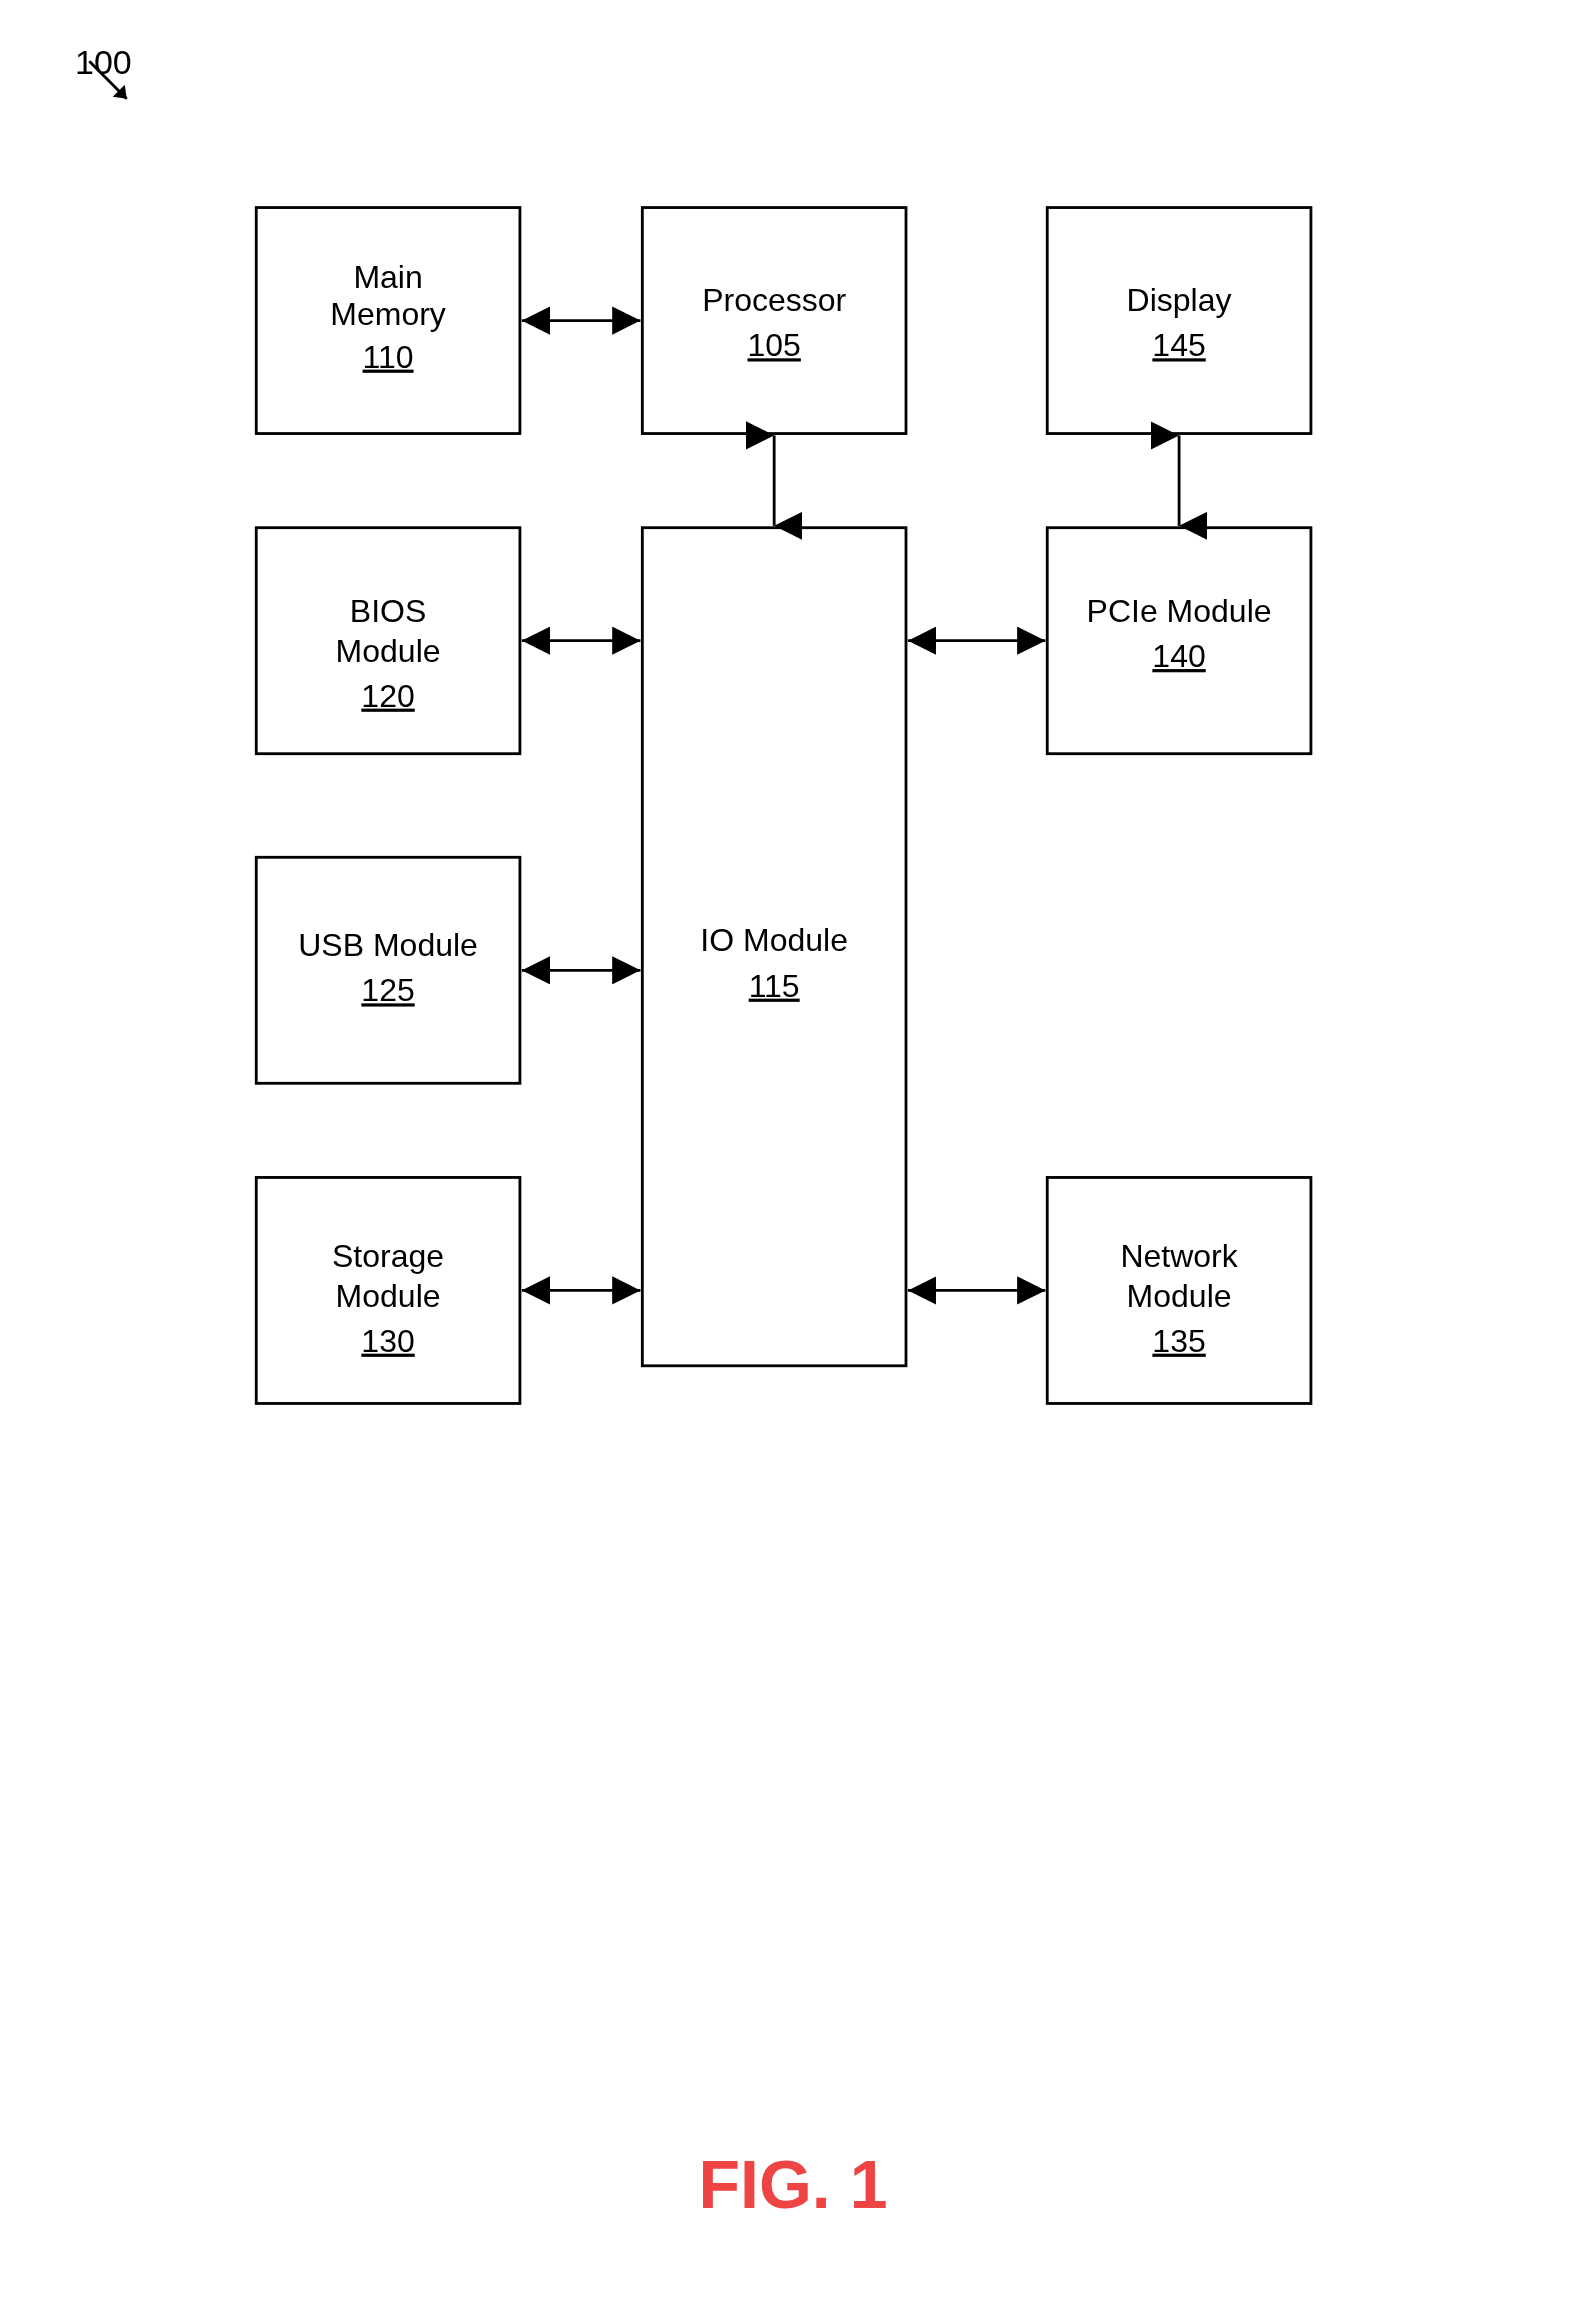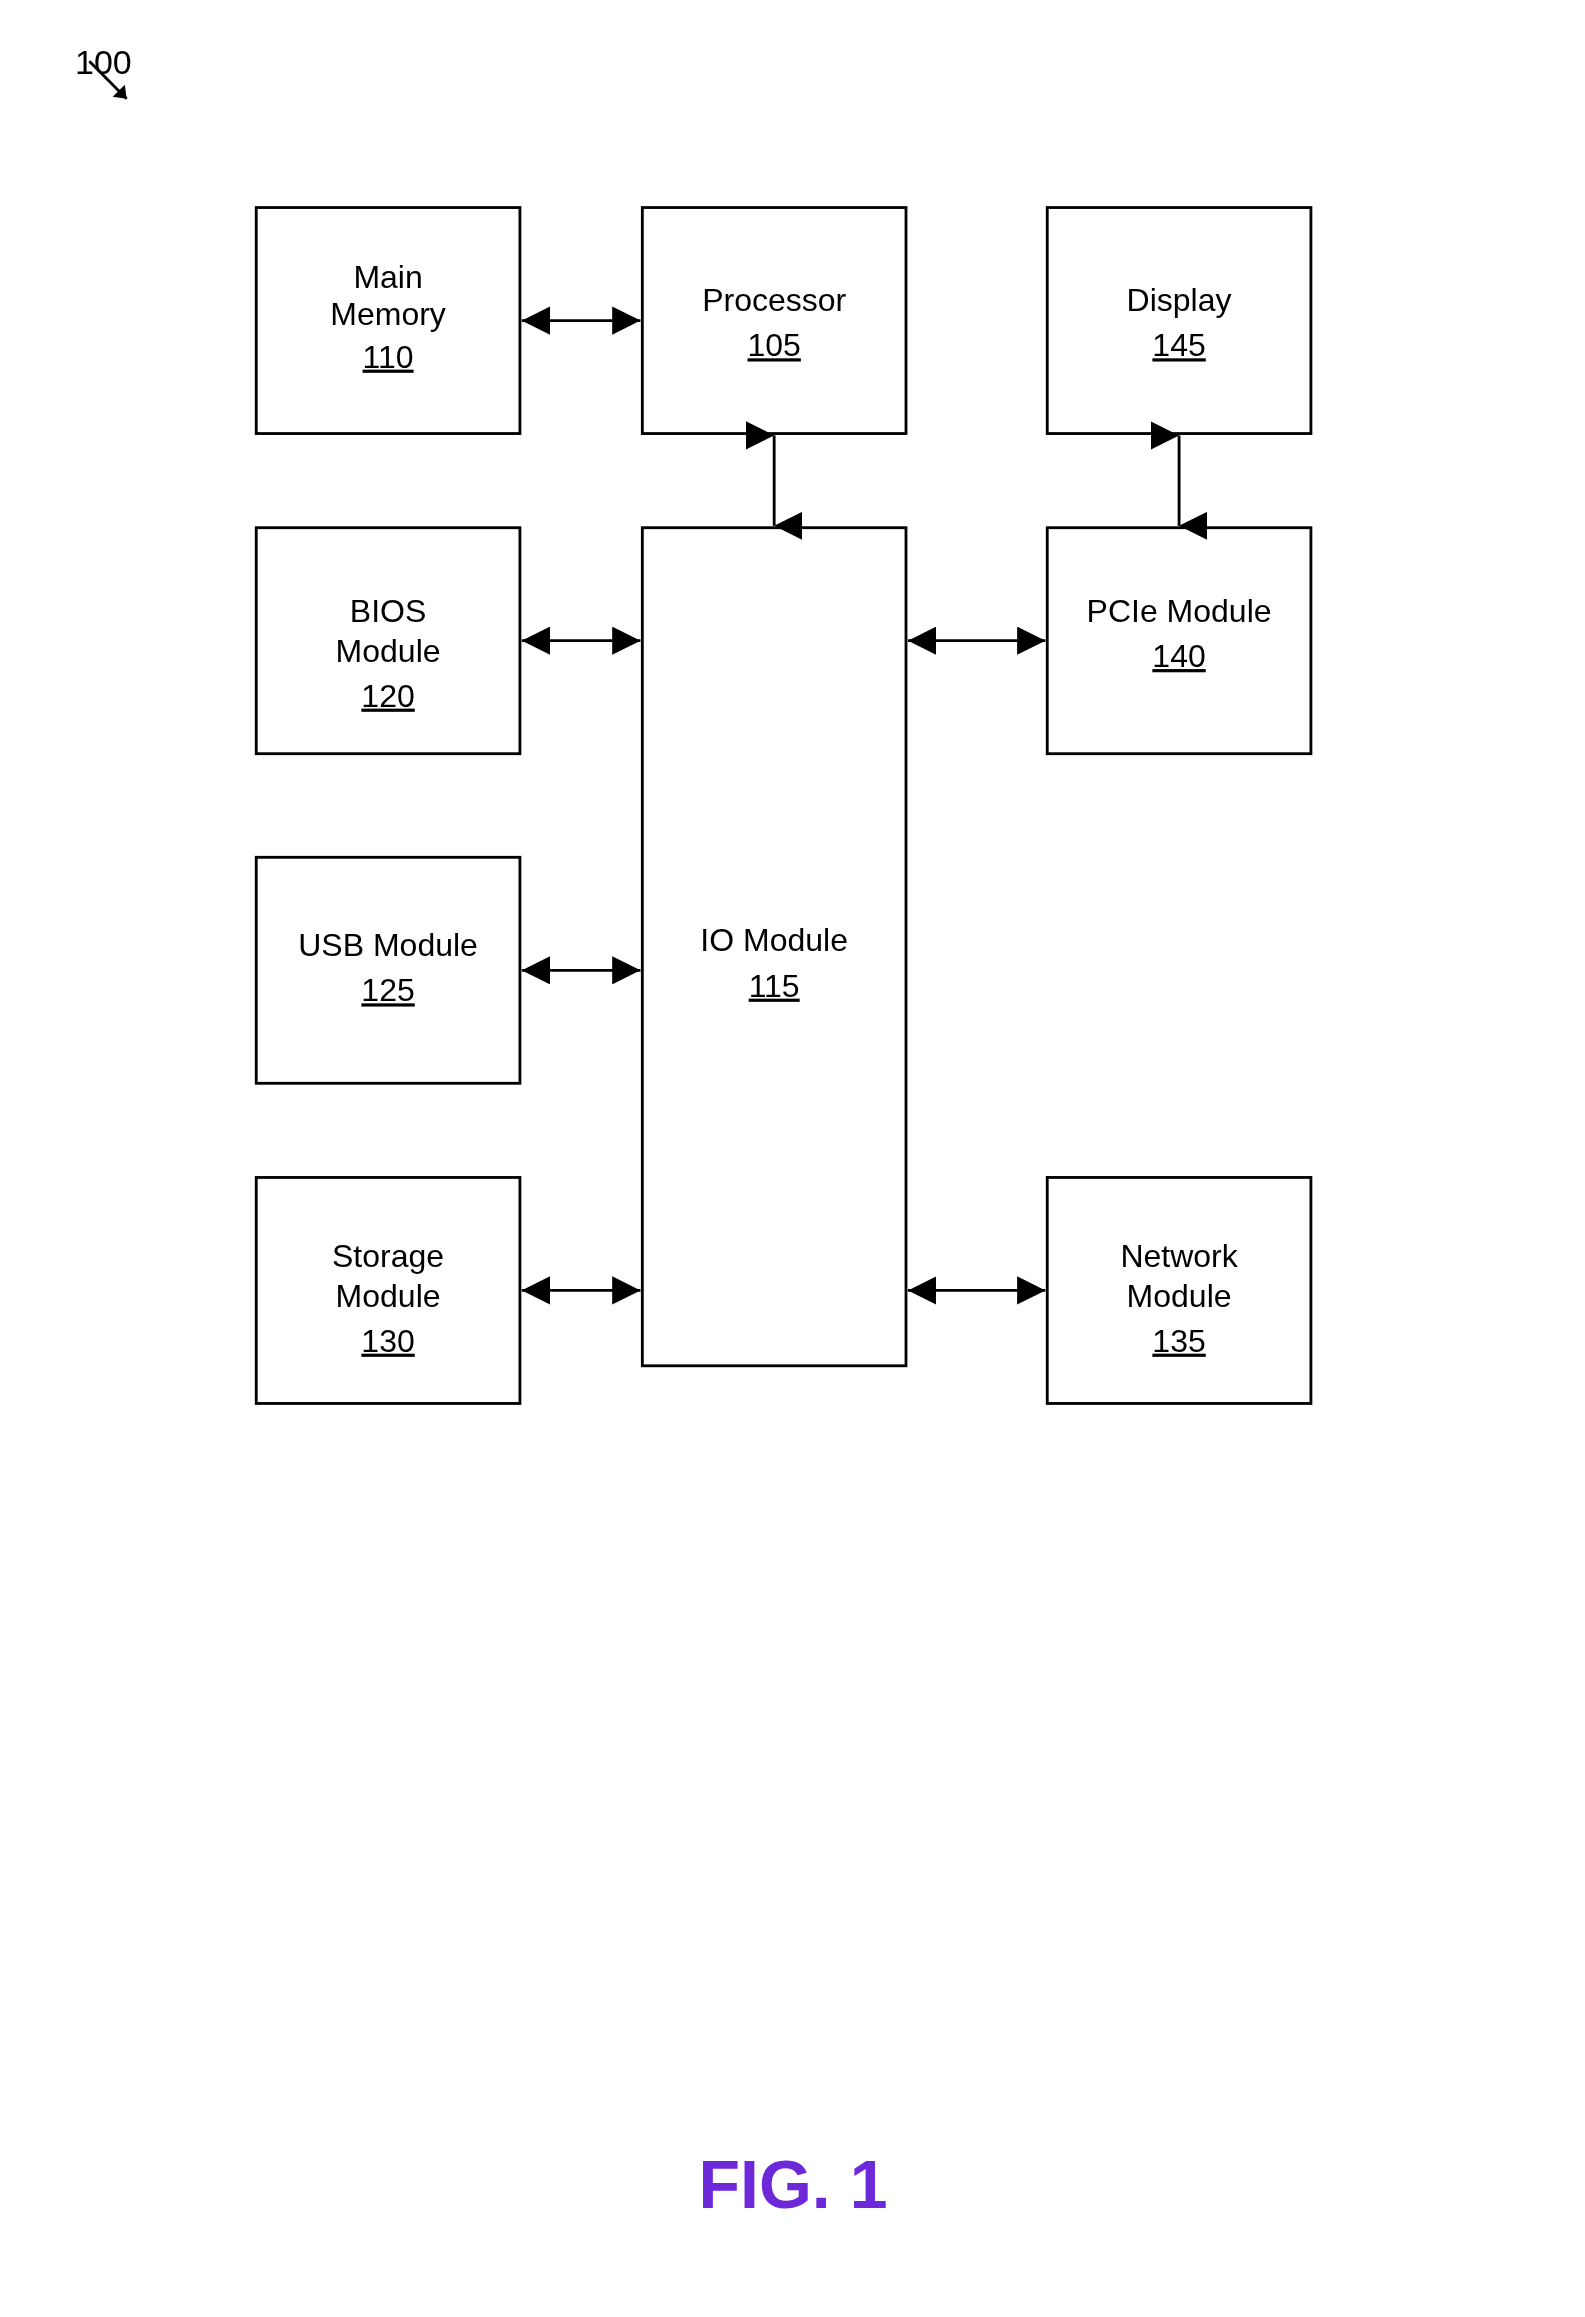--- a/index.html
+++ b/index.html
@@ -92,16 +92,16 @@
   <line x1="722" y1="520" x2="868" y2="520" stroke="black" stroke-width="3" marker-start="url(#arrow-left)" marker-end="url(#arrow-right)"></line>
 
   <line x1="312" y1="870" x2="438" y2="870" stroke="black" stroke-width="3" marker-start="url(#arrow-left)" marker-end="url(#arrow-right)"></line>
 
   <line x1="312" y1="1210" x2="438" y2="1210" stroke="black" stroke-width="3" marker-start="url(#arrow-left)" marker-end="url(#arrow-right)"></line>
 
   <line x1="722" y1="1210" x2="868" y2="1210" stroke="black" stroke-width="3" marker-start="url(#arrow-left)" marker-end="url(#arrow-right)"></line>
 
 </svg>
 
-<div style="position:absolute; bottom:94px; left:50%; transform:translateX(-50%); font-size:68px; font-weight:bold; color:#6d28d9; white-space:nowrap; font-family:Arial;">
+<div style="position:absolute; bottom:94px; left:50%; transform:translateX(-50%); font-size:68px; font-weight:bold; color:#ef4444; white-space:nowrap; font-family:Arial;">
   <span>FIG. 1</span>
 </div>
 
 
 </body></html>

